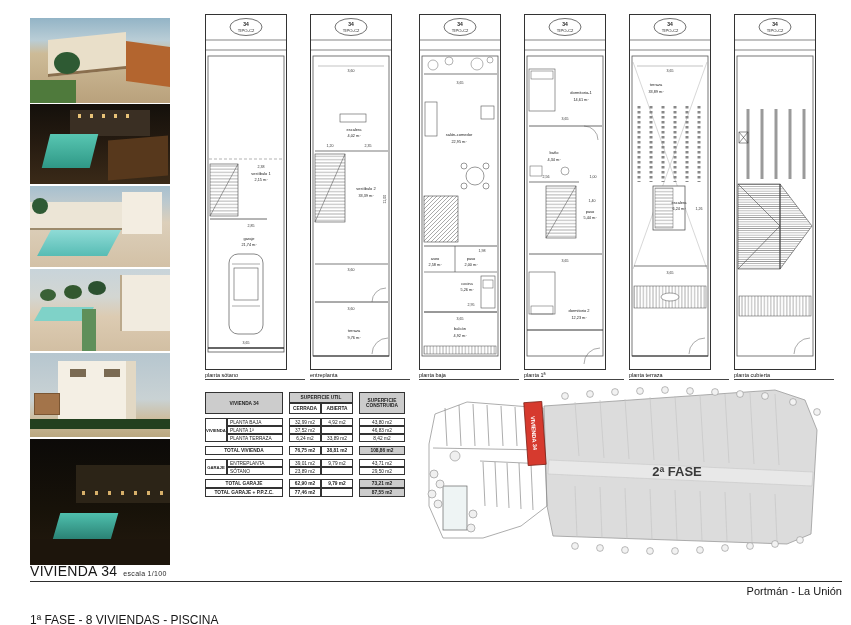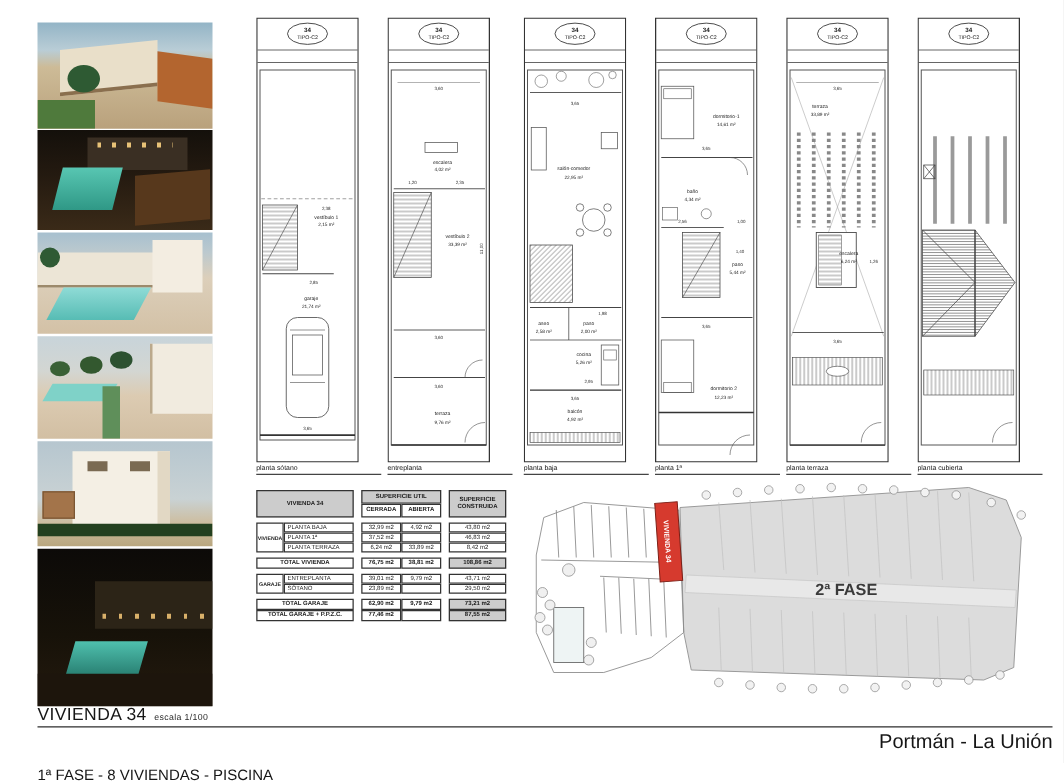--- a/index.html
+++ b/index.html
@@ -26,21 +26,21 @@
   .gray{background:#cccccc;}
   .bold{font-weight:bold;}
   .gap6{width:6px;}
   .vgap{height:4px;}
   
   .rule{position:absolute;background:#2e2e2e;}
   .tl-main{position:absolute;font-size:14px;letter-spacing:.3px;color:#161616;}
   .tl-scale{font-size:7px;margin-left:6px;color:#2a2a2a;}
   .tl-sub{position:absolute;font-size:12px;color:#161616;}
   .tr-main{position:absolute;font-size:11.5px;color:#161616;text-align:right;}
-  .tr-sub{position:absolute;font-size:16px;color:#161616;text-align:right;}
+  .tr-sub{position:absolute;font-size:11px;color:#161616;text-align:right;}
 </style>
 </head>
 <body>
 
 <div class="sheet">
 
   <svg width="0" height="0" style="position:absolute">
     <defs>
       <pattern id="hatchH" width="4" height="3.2" patternUnits="userSpaceOnUse">
         <line x1="0" y1="1.6" x2="4" y2="1.6" stroke="#555" stroke-width="0.5"></line>

